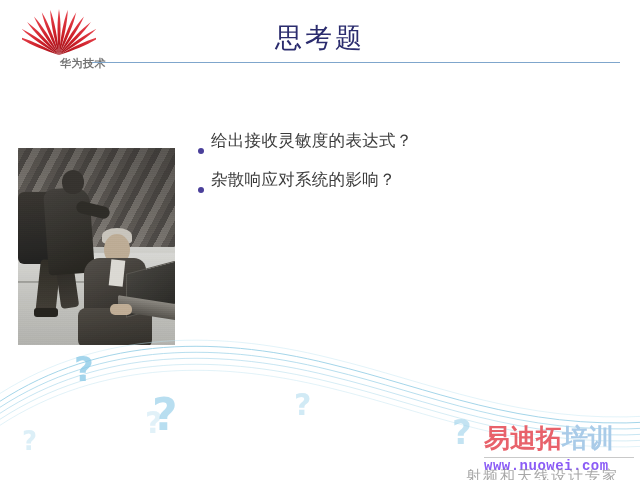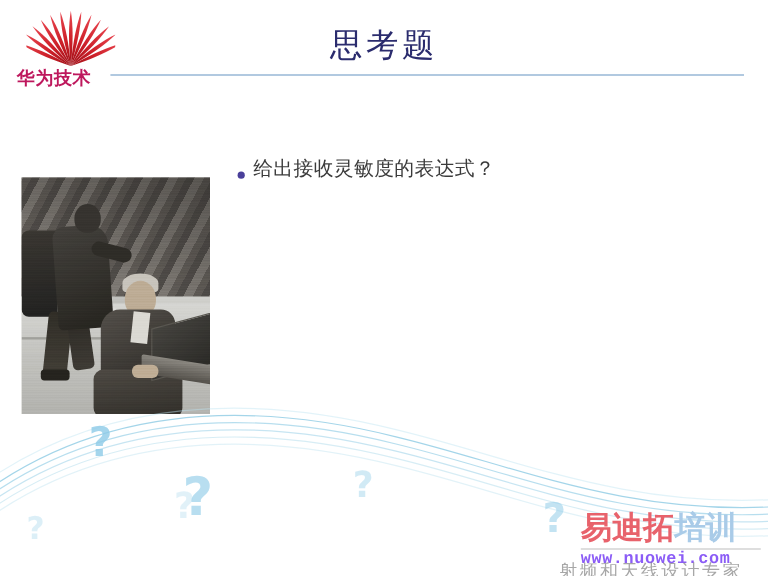--- a/index.html
+++ b/index.html
@@ -32,24 +32,24 @@
     left: 8px;
     top: 2px;
     width: 74px;
     height: 48px;
   }
   #logo-wordmark {
     position: absolute;
     left: 0px;
     top: 50px;
     width: 92px;
-    text-align: left;
-    font-size: 15px;
+    text-align: right;
+    font-size: 11px;
     font-weight: bold;
-    color: #be185d;
+    color: #737373;
     letter-spacing: 0.5px;
     font-family: "DejaVu Sans", "Liberation Sans", sans-serif;
     white-space: nowrap;
   }
 
   #slide-title {
     position: absolute;
     left: 0;
     top: 20px;
     width: 640px;
@@ -215,21 +215,21 @@
 
   
   #bullet-list {
     position: absolute;
     left: 198px;
     top: 128px;
     width: 420px;
   }
   .bullet-row {
     display: flex;
-    align-items: center;
+    align-items: flex-end;
     margin-bottom: 13px;
   }
   .bullet-dot {
     flex: 0 0 auto;
     width: 6px;
     height: 6px;
     border-radius: 50%;
     background: #4a3f9a;
     margin-top: 9px;
     margin-right: 7px;
@@ -275,21 +275,21 @@
     height: 52px;
   }
   #wm-logo {
     position: absolute;
     left: 0; top: 0;
     font-size: 26px;
     font-weight: bold;
     letter-spacing: 0px;
     line-height: 30px;
     white-space: nowrap;
-    font-family: Liberation Serif, serif;
+    font-family: Liberation Mono, monospace;
   }
   .wm-red  { color: #e8626b; }
   .wm-blue { color: #a9cbe8; }
   #wm-rule {
     position: absolute;
     left: 0; top: 32px; width: 150px; height: 1px;
     background: #c9c9c9;
   }
   #wm-url {
     position: absolute;
@@ -375,20 +375,24 @@
     <div class="ph-layer" id="ph-hands"></div>
     <div class="ph-layer" id="ph-desat"></div>
     <div class="ph-layer" id="ph-grain"></div>
   </div>
 
   <div id="bullet-list">
     <div class="bullet-row">
       <span class="bullet-dot"></span>
       <span class="bullet-text">给出接收灵敏度的表达式？</span>
     </div>
+    <div class="bullet-row">
+      <span class="bullet-dot"></span>
+      <span class="bullet-text">杂散响应对系统的影响？</span>
+    </div>
   </div>
 
   <svg id="decor-wave" viewBox="0 0 640 150">
     <g fill="none" stroke="#9fd3e8" stroke-width="1">
       <path d="M-10,78 C90,8 210,4 330,34 C430,58 520,100 650,92" opacity="0.95"></path>
       <path d="M-10,84 C90,14 210,10 330,40 C430,64 520,106 650,98" opacity="0.75"></path>
       <path d="M-10,90 C90,20 210,16 330,46 C430,70 520,112 650,104" opacity="0.58"></path>
       <path d="M-10,96 C90,26 210,22 330,52 C430,76 520,118 650,110" opacity="0.42"></path>
       <path d="M-10,102 C90,32 210,28 330,58 C430,82 520,124 650,116" opacity="0.30"></path>
       <path d="M-10,70 C90,2 210,-2 330,28 C430,52 520,94 650,86" opacity="0.45" stroke="#bfe4f2"></path>

